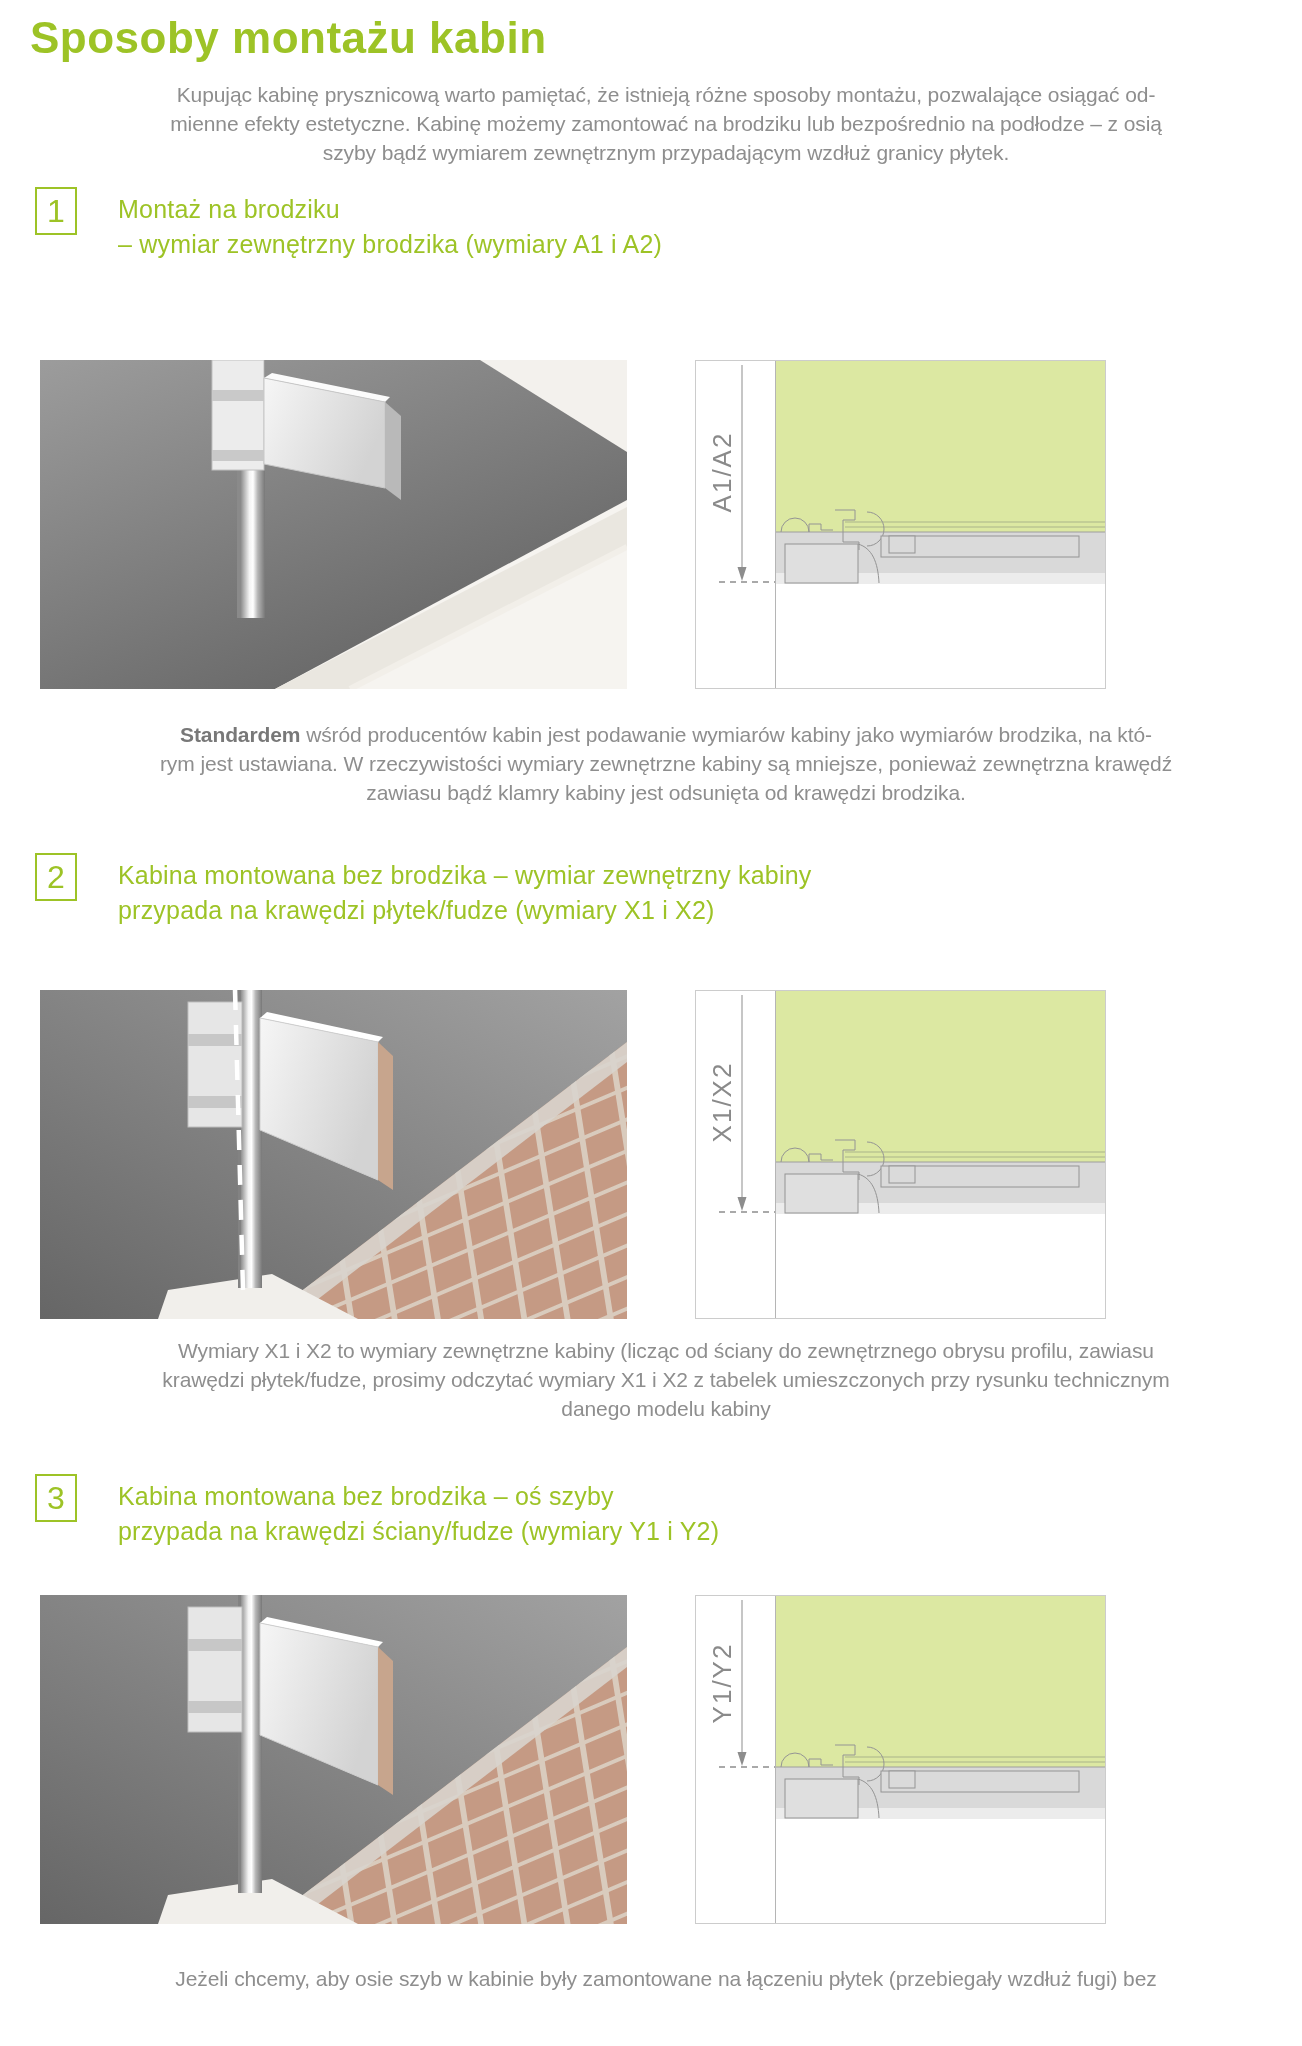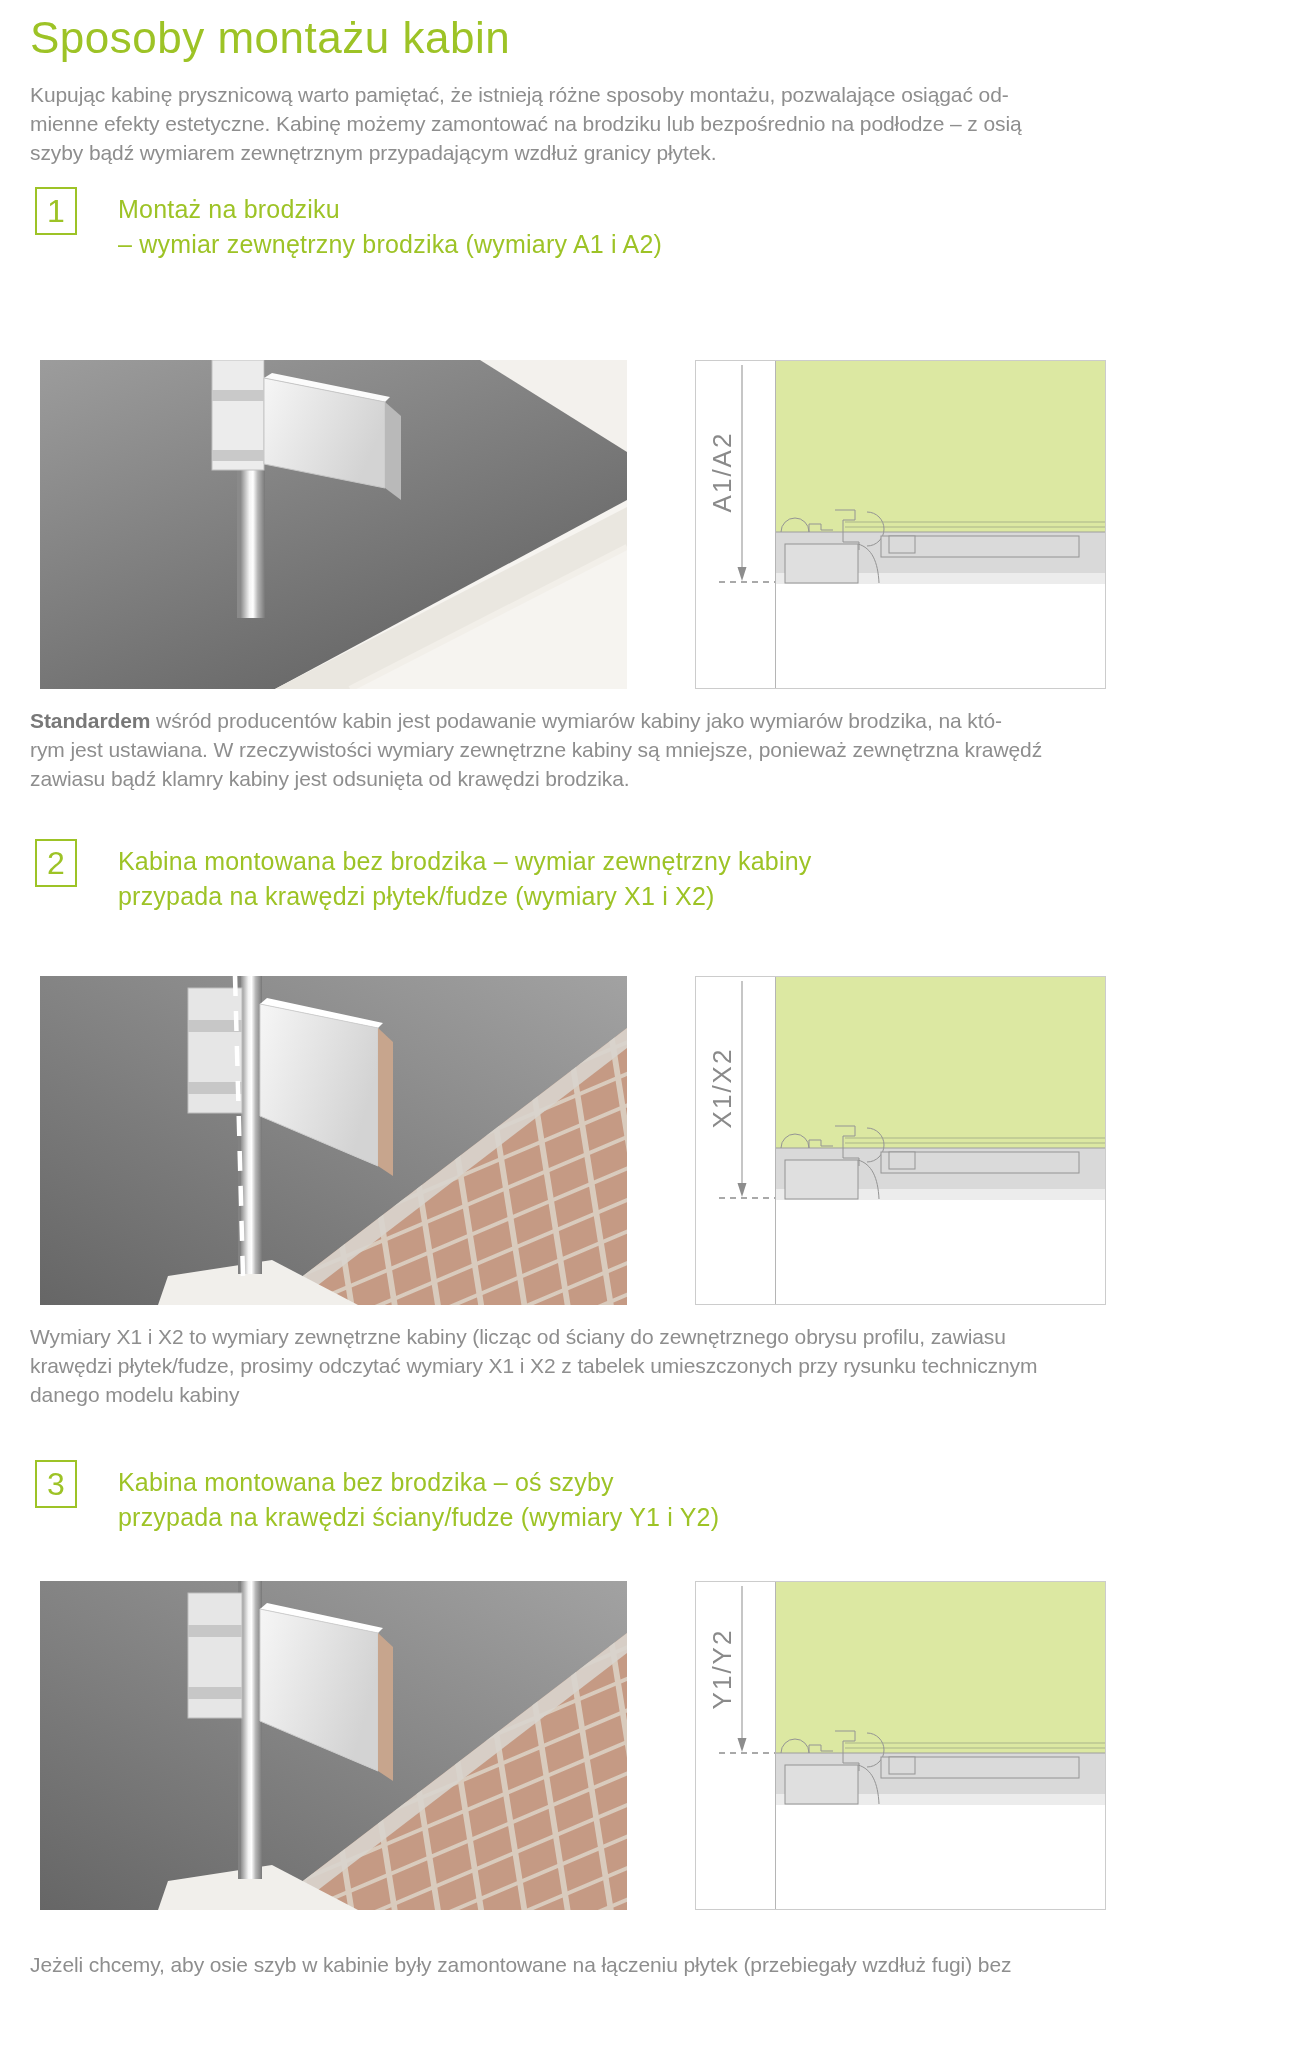--- a/index.html
+++ b/index.html
@@ -10,25 +10,25 @@
   *{box-sizing:border-box;}
   html,body{margin:0;padding:0;}
   body{
     width:1302px;height:2046px;background:#ffffff;
     font-family:"Liberation Sans", sans-serif;
     overflow:hidden;
   }
   .page{display:flex;flex-direction:column;}
   .title{
     margin:14px 0 0 30px;font-size:44px;line-height:48px;
-    font-weight:400;color:var(--accent);letter-spacing:.5px;
+    font-weight:700;color:var(--accent);letter-spacing:.5px;
   }
   .intro,.note{
     margin:0 0 0 30px;font-size:21px;line-height:29px;
-    color:var(--body-text);letter-spacing:-.1px;
+    color:var(--body-text);letter-spacing:-.1px;text-align:center;
   }
   .note strong{color:#787878;font-weight:bold;}
   .sec-head{display:flex;align-items:flex-start;gap:29px;margin-left:35px;}
   .num-box{
     width:42px;height:48px;flex:0 0 42px;margin-top:7px;
     border:2.5px solid var(--accent);color:var(--accent);
     display:flex;align-items:center;justify-content:center;
     font-size:32px;line-height:1;font-weight:400;
   }
   .sec-title{
@@ -134,21 +134,21 @@
         </g>
         <g stroke="#8d8d8d">
           <line x1="47" y1="5" x2="47" y2="207"></line>
           <polygon points="47,221 42.5,207 51.5,207" fill="#8d8d8d" stroke="none"></polygon>
           <line x1="24" y1="222" x2="80" y2="222" stroke-dasharray="6 5" stroke-width="1.5"></line>
         </g>
         <text class="dim-label" transform="translate(36,112) rotate(-90)" text-anchor="middle">A1/A2</text>
       </svg>
     </div>
 
-    <p class="note" style="margin-top:17px">
+    <p class="note" style="margin-top:31px">
       <span style="display:block"><strong>Standardem</strong><span> wśród producentów kabin jest podawanie wymiarów kabiny jako wymiarów brodzika, na któ-</span></span>
       <span style="display:block">rym jest ustawiana. W rzeczywistości wymiary zewnętrzne kabiny są mniejsze, ponieważ zewnętrzna krawędź</span>
       <span style="display:block">zawiasu bądź klamry kabiny jest odsunięta od krawędzi brodzika.</span>
     </p>
   </section>
 
   <section style="display:contents">
     <div class="sec-head" style="margin-top:39px">
       <div class="num-box">
         <span>2</span>

